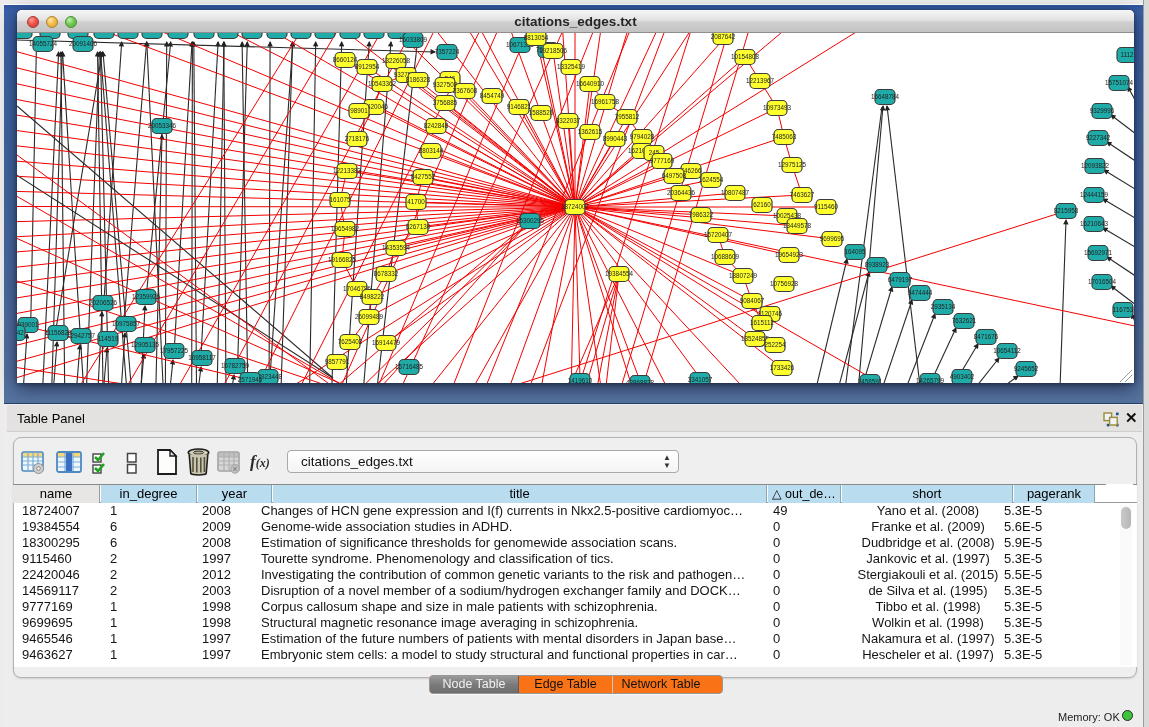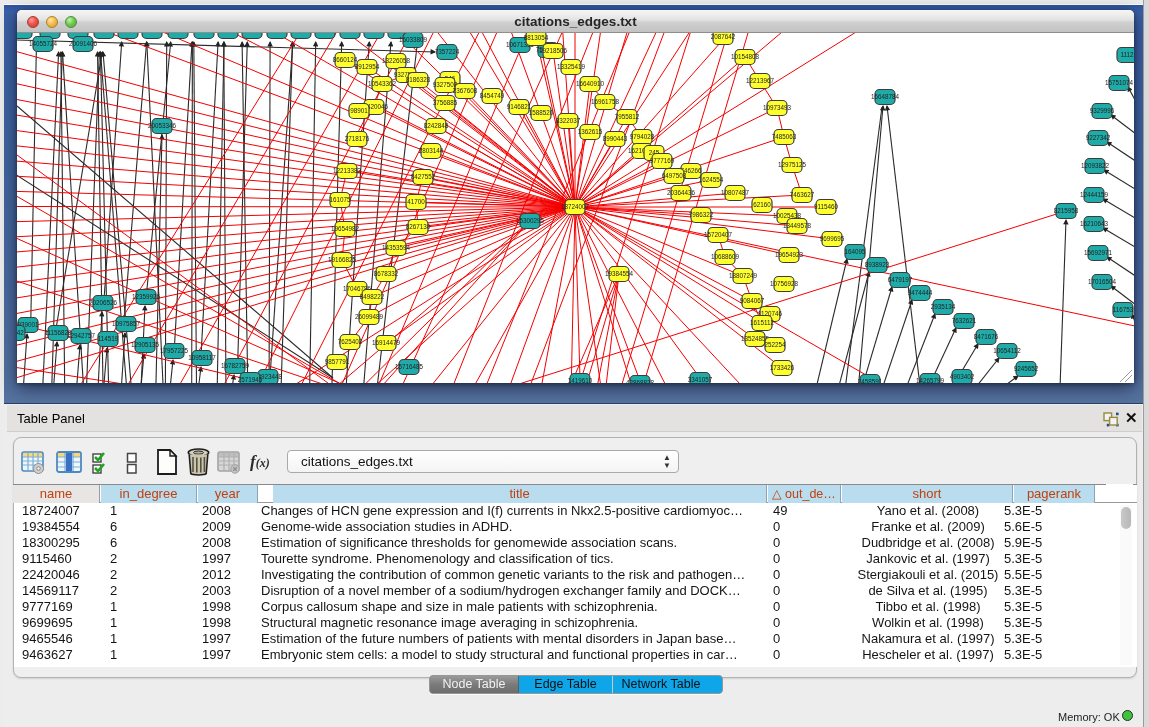--- a/index.html
+++ b/index.html
@@ -30,33 +30,33 @@
 #card{left:9px;top:33px;width:1124px;height:241px;background:#efefef;border:1px solid #b4b2b0;border-radius:8px;box-shadow:0 1px 2px rgba(0,0,0,.12)}
 
 
 .ticon{position:absolute;top:46px}
 #combo{left:283px;top:46px;width:392px;height:23px;background:linear-gradient(180deg,#fff 0,#f4f4f4 100%);border:1px solid #a9a9a9;border-radius:4px}
 #combo span{position:absolute;left:13px;top:3px;font-size:13.5px;color:#111}
 #combo .steppers{position:absolute;right:7px;top:3px;font-size:8px;color:#333;line-height:8px;text-align:center}
 
 
 #thead{left:9px;top:80px;width:1124px;height:19px;border-top:1px solid #8a8a8a;border-bottom:1px solid #9a9a9a;background:#fff}
-#thead .hc{position:absolute;top:0;height:18px;background:#b9dcee;border-right:1px solid #87a6b8;font-size:13px;color:#c2410c;text-align:center;line-height:18px}
+#thead .hc{position:absolute;top:0;height:18px;background:#b9dcee;border-right:1px solid #87a6b8;font-size:13px;color:#000000;text-align:center;line-height:18px}
 #thead .hg{background:#e7e6e5;border-right:1px solid #9c9c9c}
 #tbody{left:10px;top:99px;width:1123px;height:164px;background:#fff}
 .trow{position:absolute;left:13px;width:1120px;height:16px;font-size:13px;color:#141414;white-space:nowrap}
 .trow span{position:absolute;top:0;line-height:16px}
 .c-name{left:9px}.c-deg{left:97px}.c-year{left:189px}.c-title{left:248px}
 .c-out{left:760px}.c-short{left:829px;width:172px;text-align:center}.c-pr{left:991px}
 #vscroll{left:1120px;top:505px;width:12px;height:160px;background:#fafafa}
 #vthumb{left:1121px;top:507px;width:10px;height:22px;background:linear-gradient(90deg,#c9c9c9,#b7b7b7);border-radius:5px}
 #tblright{left:1106px;top:484px;width:27px;height:18px;background:#fff}
 
 
-#tabs{left:429px;top:675px;width:294px;height:19px;border:1px solid #979797;border-radius:4px;background:#0ea5e9;box-shadow:0 1px 0 rgba(255,255,255,.7)}
+#tabs{left:429px;top:675px;width:294px;height:19px;border:1px solid #979797;border-radius:4px;background:#f97316;box-shadow:0 1px 0 rgba(255,255,255,.7)}
 #tabs .seg{position:absolute;top:0;height:17px;font-size:12.5px;line-height:17px;text-align:center;color:#111}
 #seg1{left:0;width:89px;background:linear-gradient(180deg,#9a9a9a 0,#7b7b7b 50%,#6d6d6d 100%);color:#f2f2f2 !important;border-radius:3px 0 0 3px;border-right:1px solid #5f5f5f}
 #seg2{left:90px;width:91px}
 #seg3{left:182px;width:97px;border-left:1px solid #c9c9c9}
 
 
 #mem{left:1058px;top:711px;font-size:11px;color:#222}
 #memdot{left:1122px;top:710px;width:11px;height:11px;border-radius:50%;background:#3ec43b;border:1.5px solid #2b2b2b}
 
 
@@ -668,21 +668,21 @@
     <div class="ticon abs" style="left:246px;top:48px;font-size:17px;font-style:italic;font-weight:bold;color:#2a2a2a;font-family:'Liberation Serif',serif">f<span style="font-size:12px">(x)</span></div>
 
     <div id="combo" class="abs">
         <span>citations_edges.txt</span>
         <div class="steppers">▲<br>▼</div>
       </div>
 
     <div id="thead" class="abs">
       <div class="hc hg" style="left:0;width:87px">name</div>
       <div class="hc" style="left:88px;width:96px">in_degree</div>
-      <div class="hc" style="left:185px;width:60px">year</div>
+      <div class="hc" style="left:185px;width:74px">year</div>
       <div class="hc" style="left:260px;width:494px">title</div>
       <div class="hc" style="left:755px;width:73px;text-align:left;padding-left:4px;font-size:12.5px;white-space:nowrap;overflow:hidden">△ out_de…</div>
       <div class="hc" style="left:829px;width:171px">short</div>
       <div class="hc" style="left:1001px;width:81px">pagerank</div>
     </div>
     <div id="tbody" class="abs"></div>
   </div>
 <div class="trow" style="top:503px">
       <span class="c-name">18724007</span>
       <span class="c-deg">1</span>

